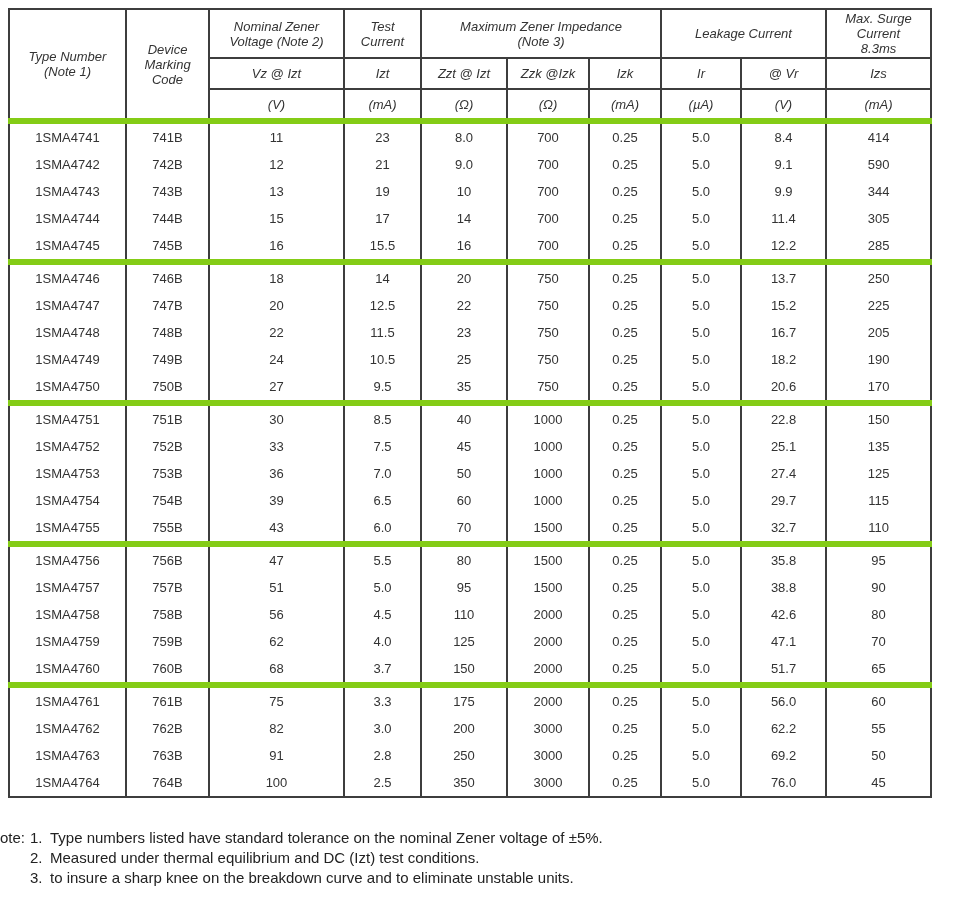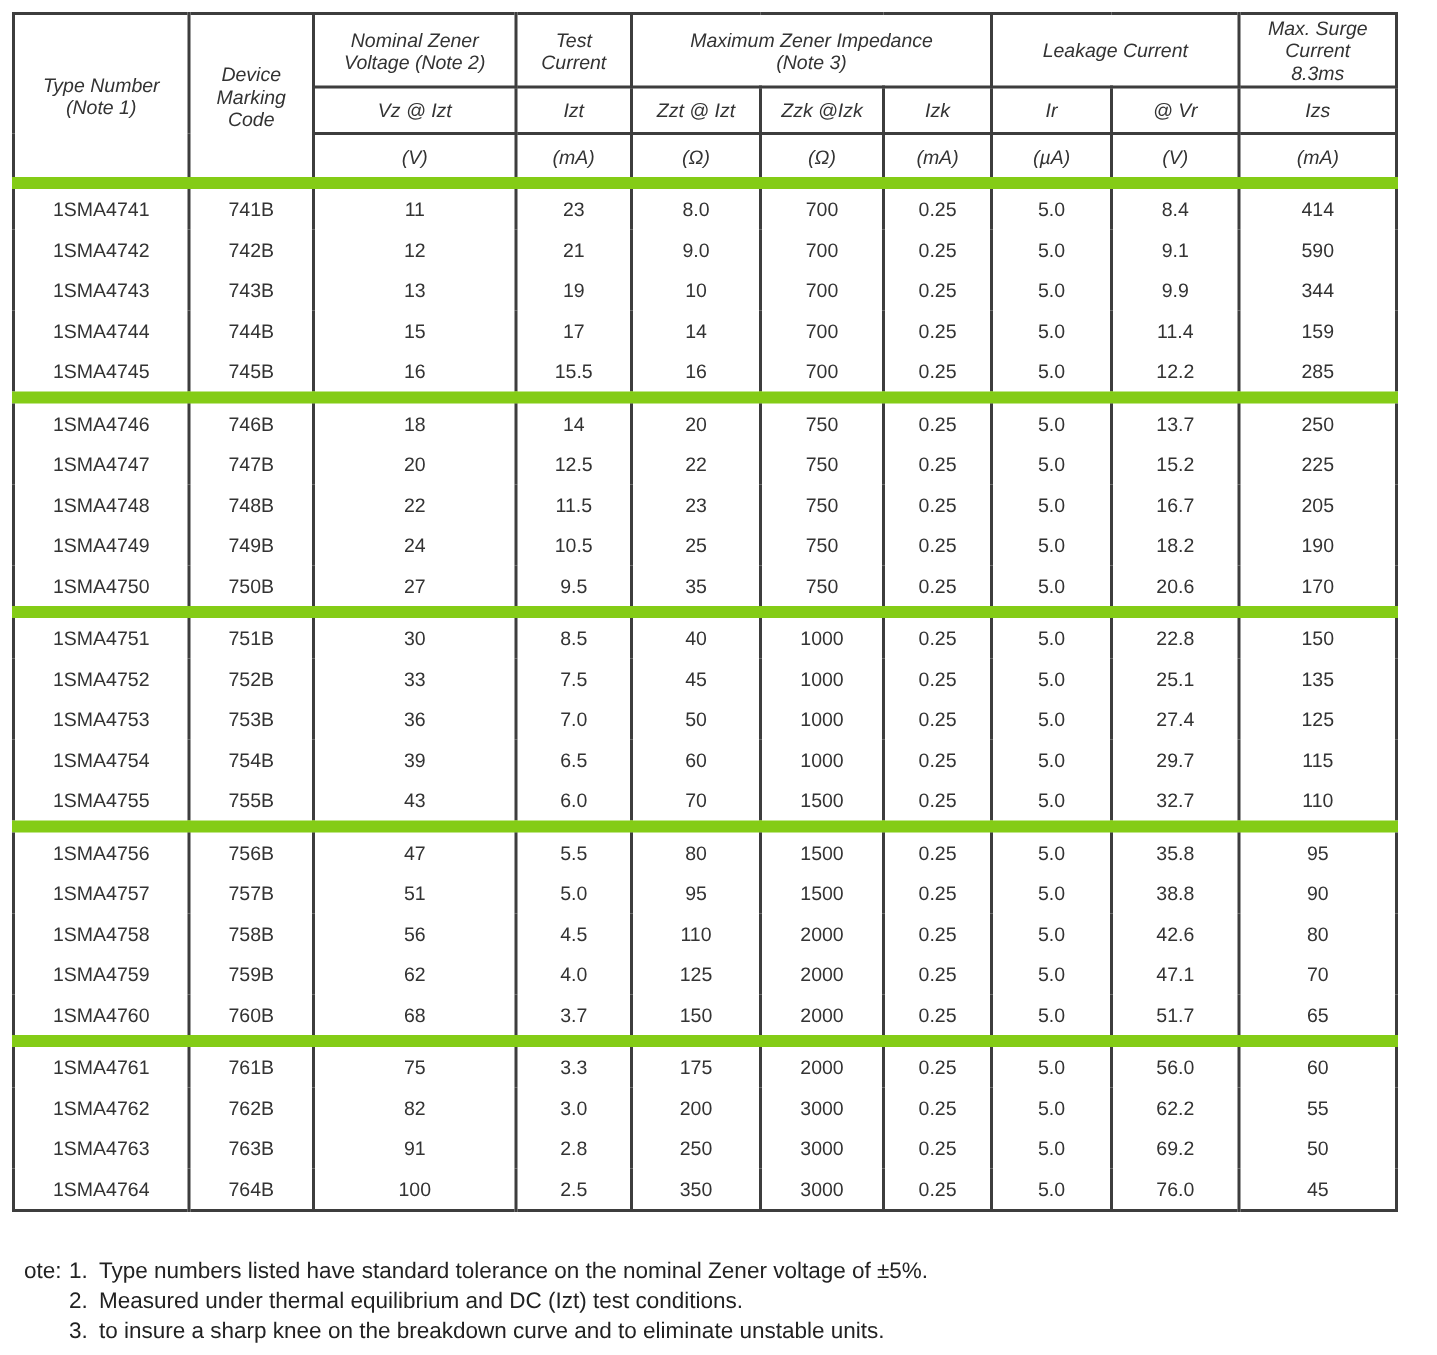--- a/index.html
+++ b/index.html
@@ -39,39 +39,38 @@
   }
   table.spec thead th {
     border-bottom: 2px solid #3d3d3d;
     white-space: pre-line;
     line-height: 15px;
     font-style: italic;
   }
   table.spec thead tr.group-row th { height: 47px; }
   table.spec thead tr.sub-row th   { height: 29px; margin-left: 40px; }
   table.spec thead tr.unit-row th  { height: 28px; }
-  table.spec tbody { border-top: 8px solid #84cc16; }
+  table.spec tbody { border-top: 6px solid #84cc16; }
   table.spec tbody td {
     border-top: none;
     border-bottom: none;
     height: 27px;
   }
   .notes {
     position: relative;
     margin: 30px 0 0 0;
     width: 958px;
     font-size: 15px;
     line-height: 20px;
     color: #222222;
   }
   .note-row {
     display: grid;
     grid-template-columns: 30px 20px auto;
     align-items: start;
-    padding-left: 16px;
   }
   .note-label { white-space: nowrap; }
   .note-num { white-space: nowrap; }
   .note-text div { white-space: nowrap; }
 </style>
 </head>
 <body>
 
 <div class="sheet">
 
@@ -168,21 +167,21 @@
         <tr>
           <td>1SMA4744</td>
           <td>744B</td>
           <td>15</td>
           <td>17</td>
           <td>14</td>
           <td>700</td>
           <td>0.25</td>
           <td>5.0</td>
           <td>11.4</td>
-          <td>159</td>
+          <td>305</td>
         </tr>
         <tr>
           <td>1SMA4745</td>
           <td>745B</td>
           <td>16</td>
           <td>15.5</td>
           <td>16</td>
           <td>700</td>
           <td>0.25</td>
           <td>5.0</td>

